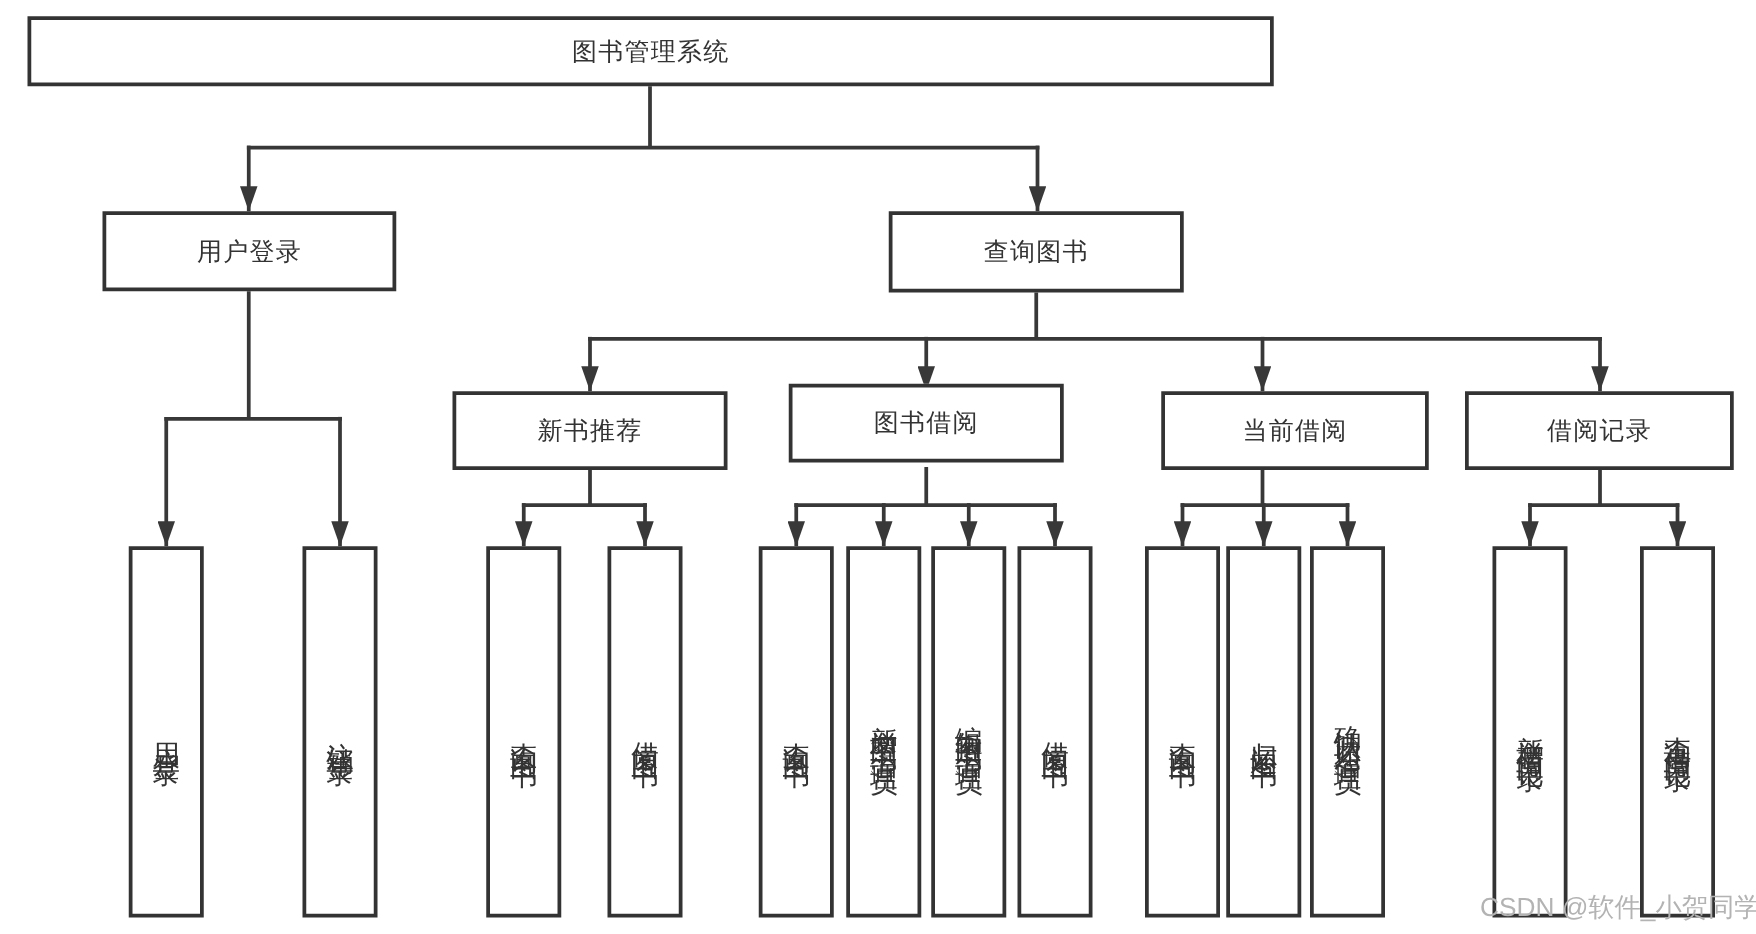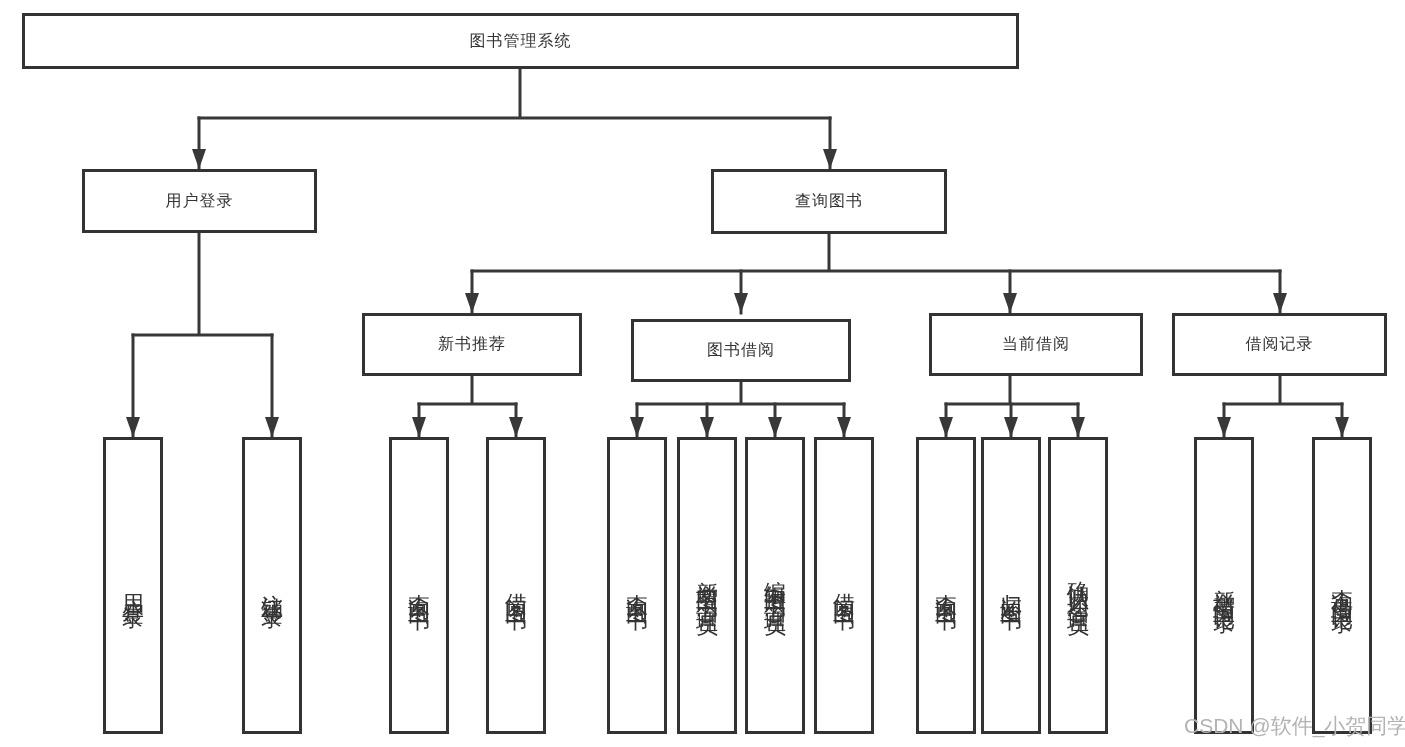--- a/index.html
+++ b/index.html
@@ -24,21 +24,21 @@
     height: 747px;
   }
   .node {
     position: absolute;
     box-sizing: border-box;
     border: 3px solid #333333;
     background: #ffffff;
     display: flex;
     align-items: center;
     justify-content: center;
-    font-size: 16px;
+    font-size: 20px;
     letter-spacing: 1px;
     color: #333333;
   }
   .leaf {
     writing-mode: vertical-rl;
     text-orientation: mixed;
     font-size: 22px;
     letter-spacing: 5px;
     line-height: 1;
   }
@@ -110,21 +110,21 @@
   <div class="node" style="left:82px; top:169px; width:235px; height:64px;">
     <span>用户登录</span>
   </div>
   <div class="node" style="left:711px; top:169px; width:236px; height:65px;">
     <span>查询图书</span>
   </div>
 
   <div class="node" style="left:362px; top:313px; width:220px; height:63px;">
     <span>新书推荐</span>
   </div>
-  <div class="node" style="left:631px; top:319px; width:220px; height:63px;">
+  <div class="node" style="left:631px; top:307px; width:220px; height:63px;">
     <span>图书借阅</span>
   </div>
   <div class="node" style="left:903px; top:313px; width:214px; height:63px;margin-left:26px;">
     <span>当前借阅</span>
   </div>
   <div class="node" style="left:1172px; top:313px; width:215px; height:63px;">
     <span>借阅记录</span>
   </div>
 
   <div class="node leaf" style="left:103px; top:437px; width:60px; height:297px;">

